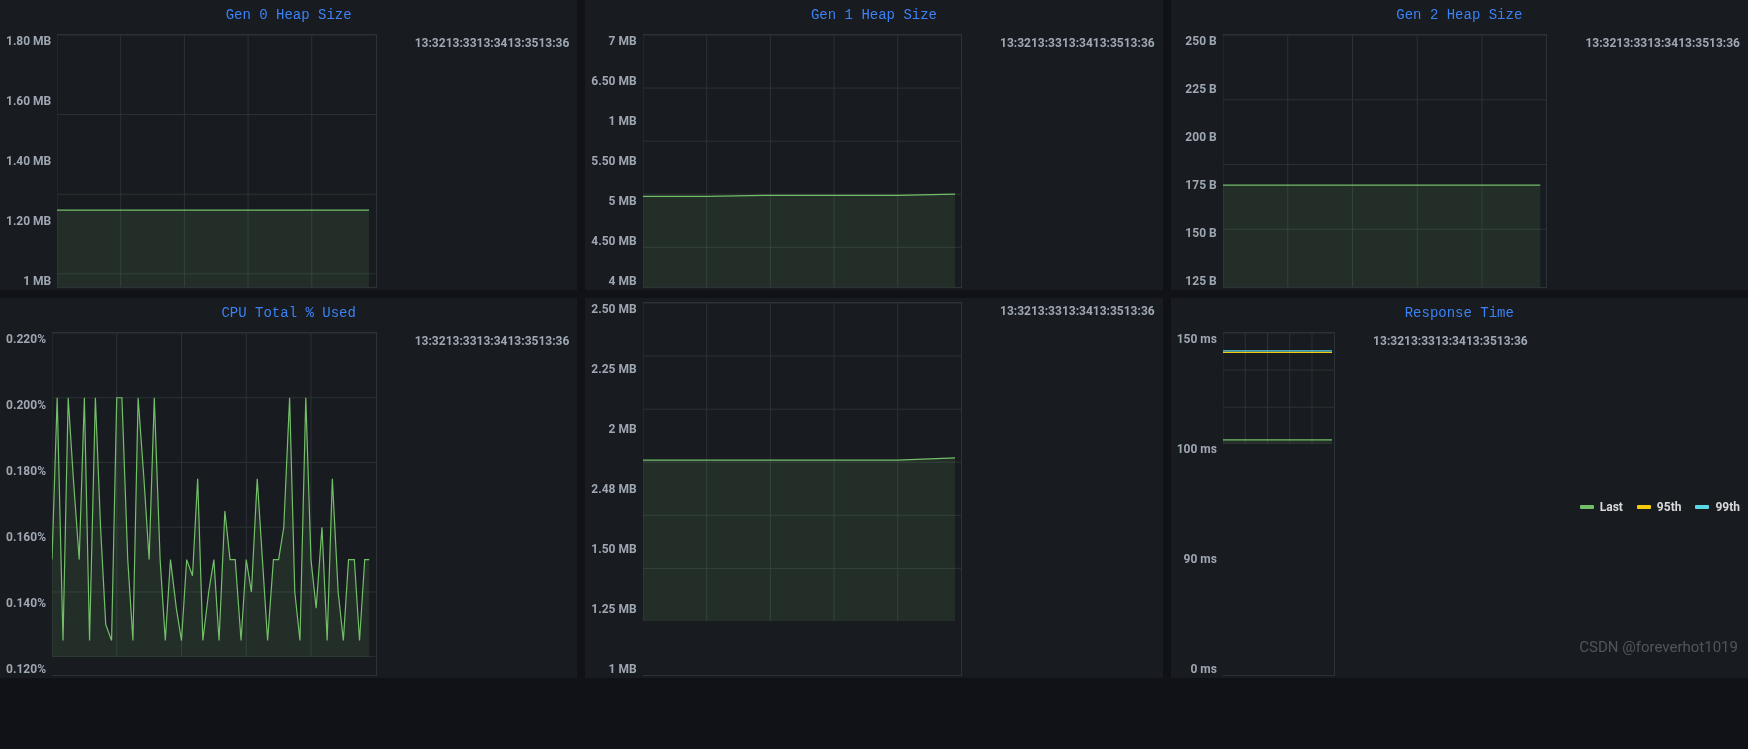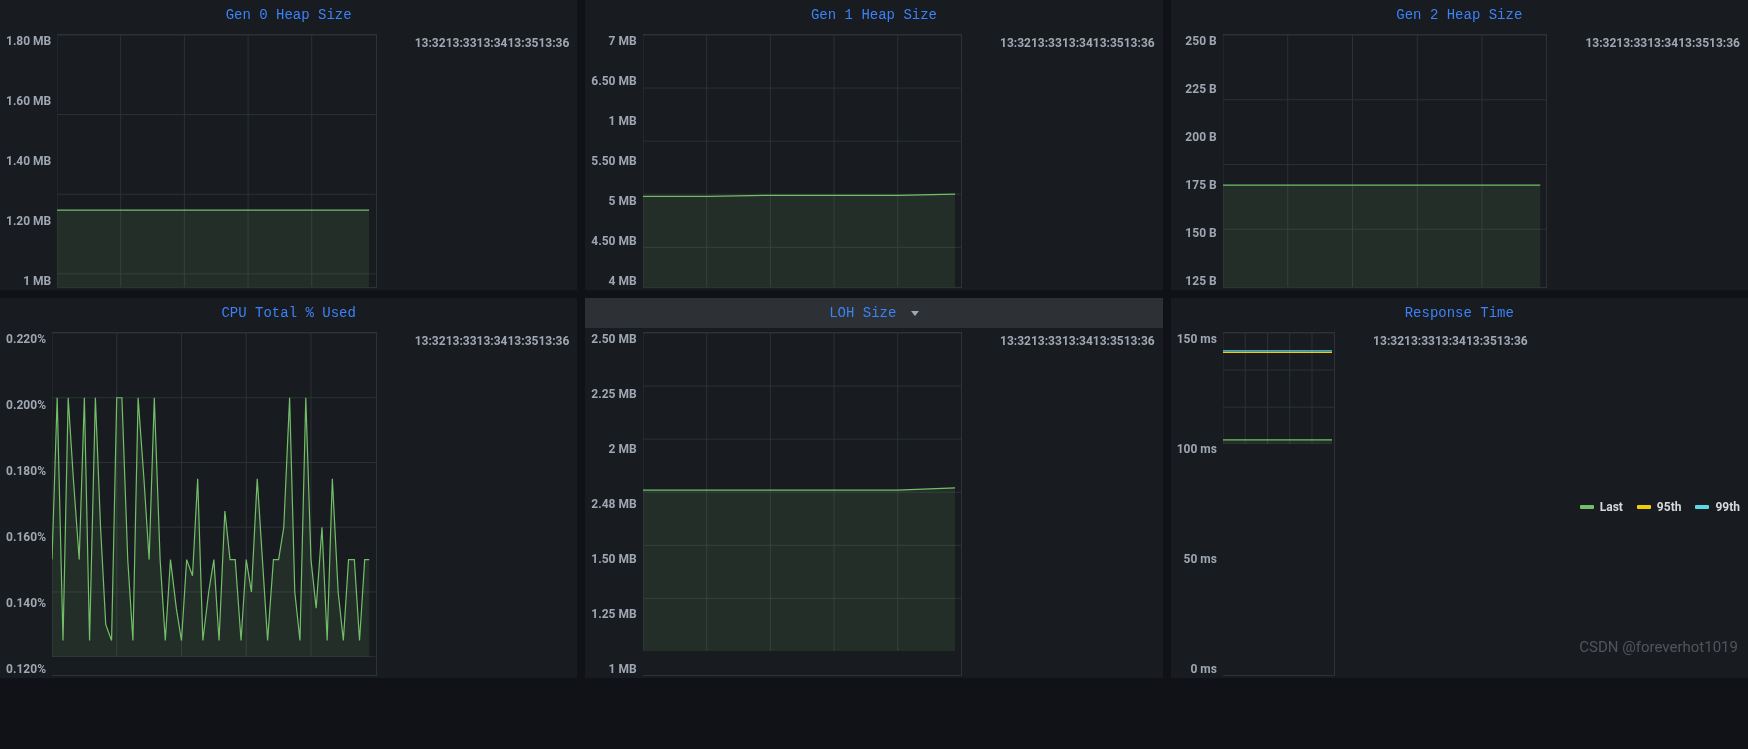--- a/index.html
+++ b/index.html
@@ -304,24 +304,20 @@
           <div class="x-tick">13:32</div>
           <div class="x-tick">13:33</div>
           <div class="x-tick">13:34</div>
           <div class="x-tick">13:35</div>
           <div class="x-tick">13:36</div>
         </div>
     </div>
   </div>
 
   <div class="panel">
-    <div class="panel-title selected">
-      <span>LOH Size</span>
-      <span class="chevron"></span>
-    </div>
     <div class="chart-wrap">
       <div class="plot-row">
         <div class="y-axis">
             <div>2.50 MB</div>
             <div>2.25 MB</div>
             <div>2 MB</div>
             <div>2.48 MB</div>
             <div>1.50 MB</div>
             <div>1.25 MB</div>
             <div>1 MB</div>
@@ -357,21 +353,21 @@
     </div>
   </div>
 
   <div class="panel">
     <div class="panel-title">Response Time</div>
     <div class="chart-wrap">
       <div class="plot-row">
         <div class="y-axis">
             <div>150 ms</div>
             <div>100 ms</div>
-            <div>50 ms</div>
+            <div>90 ms</div>
             <div>0 ms</div>
           </div>
         <div class="plot">
             <svg viewBox="0 0 1000 1000" preserveAspectRatio="none">
               <g class="grid">
                 <line x1="0" x2="1000" y1="0" y2="0" vector-effect="non-scaling-stroke"></line>
                 <line x1="0" x2="1000" y1="333.3333333333333" y2="333.3333333333333" vector-effect="non-scaling-stroke"></line>
                 <line x1="0" x2="1000" y1="666.6666666666666" y2="666.6666666666666" vector-effect="non-scaling-stroke"></line>
                 <line x1="0" x2="1000" y1="1000" y2="1000" vector-effect="non-scaling-stroke"></line>
                 <line x1="0" x2="0" y1="0" y2="1000" vector-effect="non-scaling-stroke"></line>

